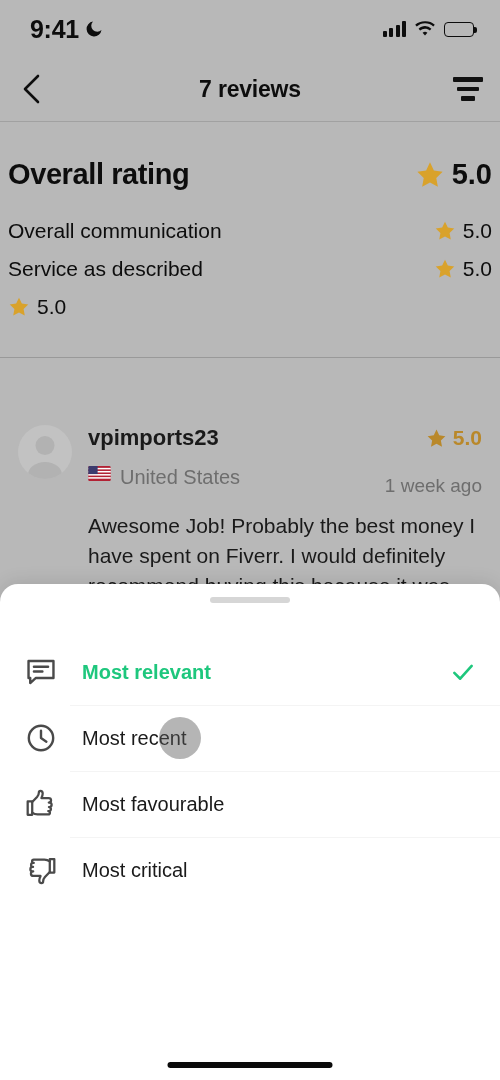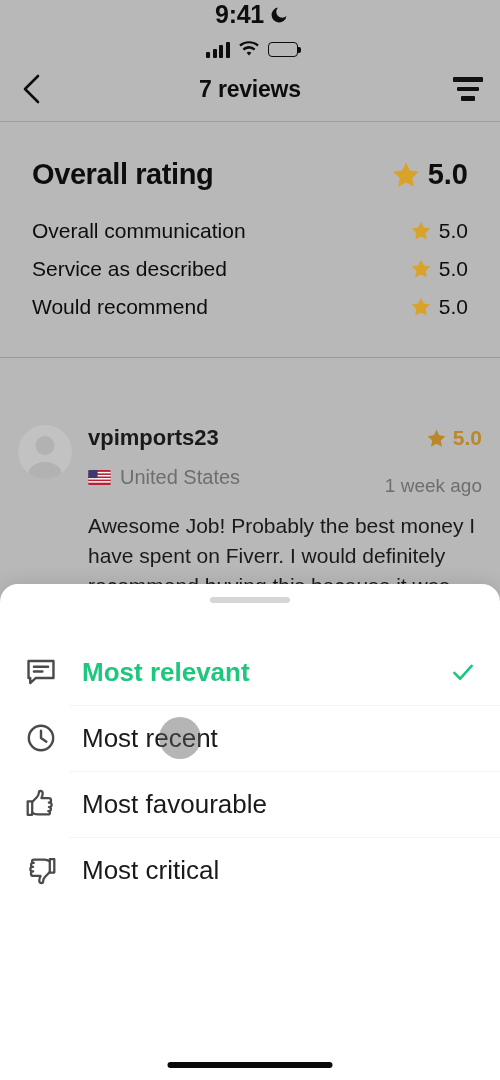--- a/index.html
+++ b/index.html
@@ -15,21 +15,20 @@
     background: #b8b8b8;
     overflow: hidden;
   }
 
   
   .statusbar {
     position: absolute; top: 0; left: 0;
     width: 500px; height: 58px;
     display: flex; align-items: center; justify-content: space-between;
     padding: 0 26px 0 30px;
-    flex-direction: column;
   }
   .status-left {
     display: flex; align-items: center; gap: 5px;
   }
   .status-time {
     font-size: 25px; font-weight: 600; color: #0d0d0d;
     letter-spacing: -0.3px;
   }
   .moon-icon { width: 20px; height: 20px; display:block; }
   .status-right { display: flex; align-items: center; gap: 8px; }
@@ -68,21 +67,21 @@
     justify-content: center; gap: 5px;
   }
   .nav-sort i { display:block; height: 4.5px; background: #111; border-radius: 1px; }
   .nav-sort i:nth-child(1) { width: 30px; }
   .nav-sort i:nth-child(2) { width: 22px; }
   .nav-sort i:nth-child(3) { width: 14px; }
   .navline { position:absolute; top:121px; left:0; width:500px; height:1px;
              background: rgba(0,0,0,0.12); }
 
   
-  .ratings { position: absolute; top: 122px; left: 0; width: 500px; padding: 36px 32px 22px; }
+  .ratings { position: absolute; top: 122px; left: 0; width: 500px; padding: 36px 8px 22px; }
   .overall-row {
     display: flex; align-items: center; justify-content: space-between;
     margin-bottom: 28px;
   }
   .overall-label { font-size: 29px; font-weight: 700; color: #0d0d0d; letter-spacing:-0.4px; }
   .overall-score { display:flex; align-items:center; gap: 7px; }
   .overall-score .score-val { font-size: 29px; font-weight: 600; color: #0d0d0d; }
   .sub-row {
     display:flex; align-items:center; justify-content:space-between;
     margin-bottom: 14px;
@@ -103,21 +102,21 @@
   .avatar .head { position:absolute; left:50%; top:11px; transform:translateX(-50%);
     width: 19px; height:19px; border-radius:50%; background:#b2b2b2; }
   .avatar .body { position:absolute; left:50%; bottom:-9px; transform:translateX(-50%);
     width: 34px; height:26px; border-radius:50% 50% 0 0; background:#b2b2b2; }
   .review-body { flex:1; min-width:0; }
   .review-head { display:flex; align-items:center; justify-content:space-between; }
   .review-user { font-size: 22px; font-weight: 700; color: #1a1a1a; }
   .review-rating { display:flex; align-items:center; gap: 6px; }
   .review-rating .score-val { font-size: 21px; font-weight: 600; color: #b9882a; }
   .review-meta { display:flex; align-items:center; justify-content:space-between; margin-top: 7px; }
-  .review-loc { display:flex; align-items:center; gap: 9px; }
+  .review-loc { display:flex; align-items:flex-start; gap: 9px; }
   .flag { width: 23px; height: 15px; display:block; border-radius:1.5px; }
   .review-country { font-size: 20px; color: #6e6e6e; }
   .review-time { font-size: 19px; color: #6e6e6e; margin-top: 17px; }
   .review-text { margin-top: 14px; font-size: 21px; line-height: 30px; color: #1a1a1a; }
 
   
   .sheet {
     position:absolute; left:0; bottom:0; width:500px; height: 496px;
     background:#ffffff; border-radius: 18px 18px 0 0;
     box-shadow: 0 -2px 18px rgba(0,0,0,0.10);
@@ -134,21 +133,21 @@
   .option {
     position: relative;
     display:flex; align-items:center; gap: 24px;
     height: 66px; padding: 0 24px;
   }
   .option + .option::before {
     content:""; position:absolute; left:70px; right:0; top:0;
     height:1px; background: rgba(0,0,0,0.045);
   }
   .opt-icon { width: 34px; height: 34px; flex:none; display:block; }
-  .opt-label { font-size: 26px; color:#1a1a1a; flex:1; }
+  .opt-label { font-size: 20px; color:#1a1a1a; flex:1; }
   .option.selected .opt-label { color: var(--green); font-weight: 600; }
   .check-icon { width: 26px; height: 26px; display:block; }
   .tap-dot {
     position:absolute; width: 42px; height: 42px; border-radius:50%;
     background: rgba(90,90,90,0.45); left: 159px; top: 12px; pointer-events:none;
   }
 
   .home-indicator {
     position:absolute; left:50%; transform:translateX(-50%);
     bottom: 12px; width: 165px; height: 6px; border-radius:3px; background:#0a0a0a;
@@ -222,21 +221,20 @@
       <span class="sub-label">Service as described</span>
       <span class="sub-score">
         <svg class="star" width="22" height="22" viewBox="0 0 24 24">
           <path d="M12 1.8l3.1 6.5 7 1-5.1 5 1.3 7.1L12 18l-6.3 3.4 1.3-7.1-5.1-5 7-1z" fill="#d9a22b"></path>
         </svg>
         <span class="score-val">5.0</span>
       </span>
     </div>
 
     <div class="sub-row">
-      <span class="sub-label">Would recommend</span>
       <span class="sub-score">
         <svg class="star" width="22" height="22" viewBox="0 0 24 24">
           <path d="M12 1.8l3.1 6.5 7 1-5.1 5 1.3 7.1L12 18l-6.3 3.4 1.3-7.1-5.1-5 7-1z" fill="#d9a22b"></path>
         </svg>
         <span class="score-val">5.0</span>
       </span>
     </div>
   </div>
   <div class="divider-strong"></div>
 

